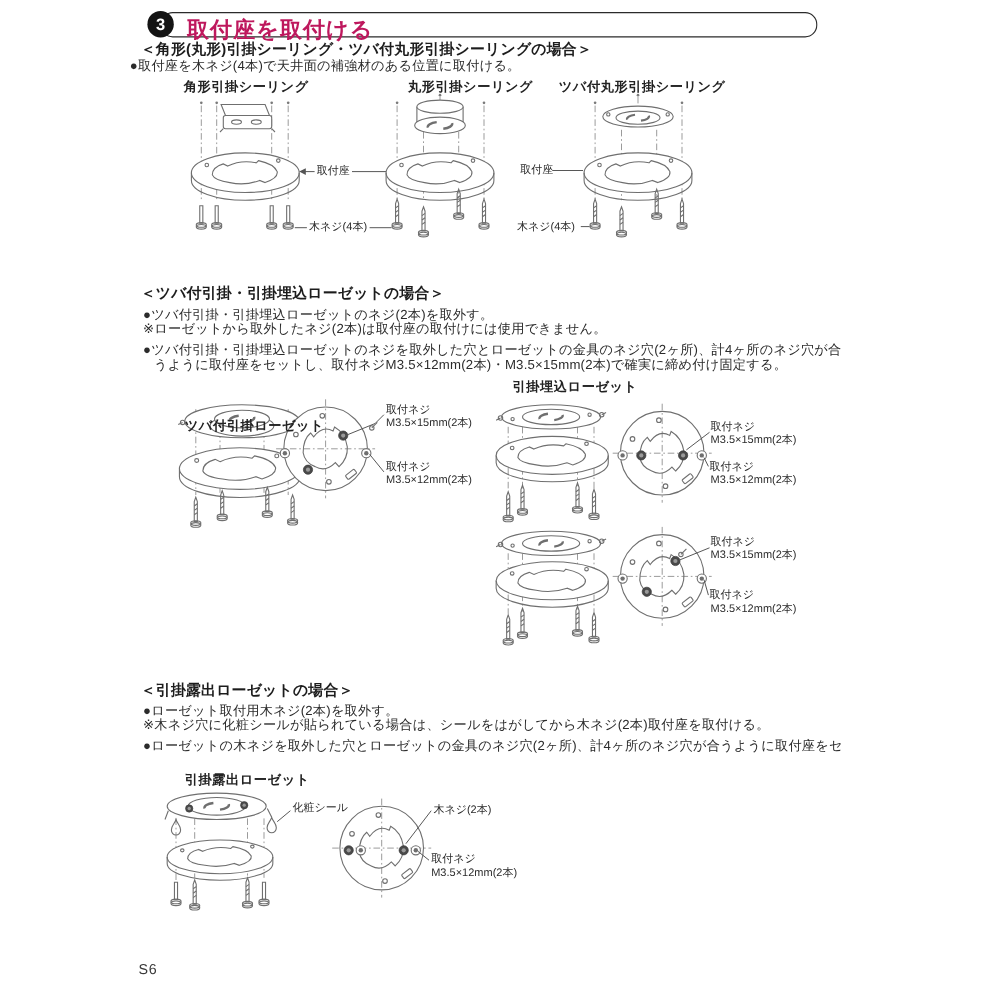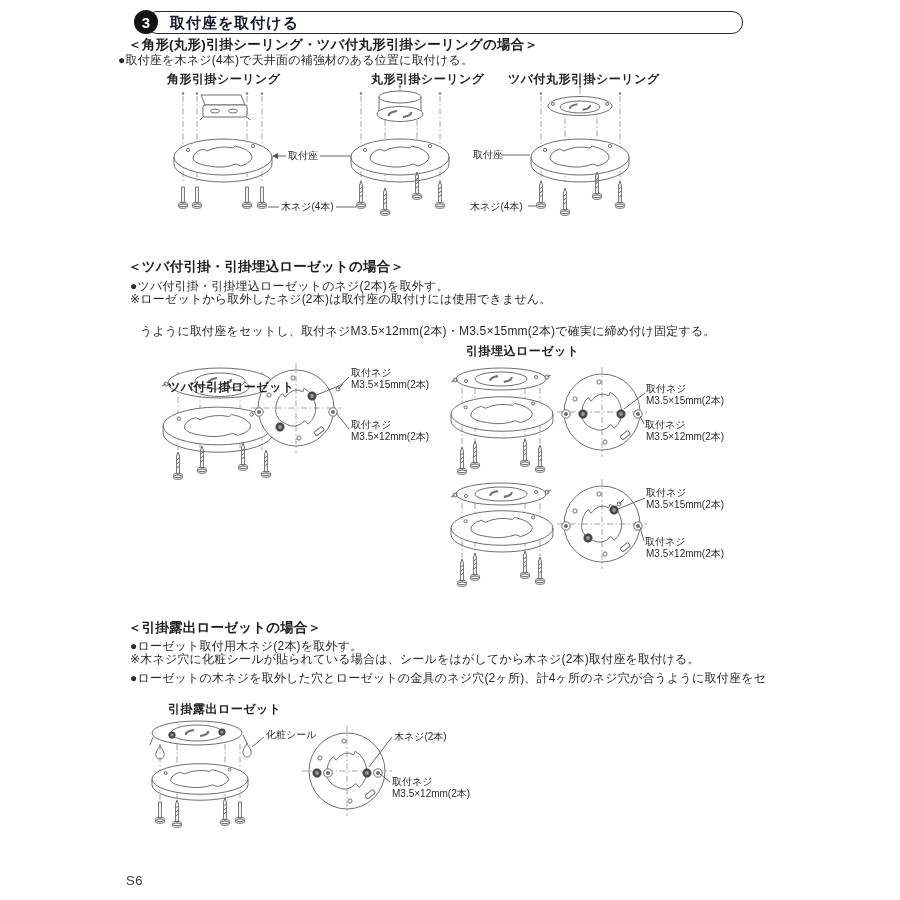--- a/index.html
+++ b/index.html
@@ -7,21 +7,21 @@
         font-family:"Liberation Sans","DejaVu Sans",sans-serif;color:#2b2b2b;}
   .h2{position:absolute;white-space:nowrap;font-weight:bold;font-size:13.5px;color:#1c1c1c;letter-spacing:0.2px;}
   .body{position:absolute;white-space:nowrap;font-size:12px;color:#2b2b2b;letter-spacing:0.2px;}
   .cap{position:absolute;white-space:nowrap;font-weight:bold;font-size:12px;color:#222;letter-spacing:0.5px;}
   .lbl{position:absolute;white-space:nowrap;font-size:10px;color:#2b2b2b;line-height:1.15;}
   .badge{position:absolute;left:134px;top:10px;width:24px;height:24px;border-radius:50%;
          background:#141414;color:#fff;font-weight:bold;font-size:15px;
          display:flex;align-items:center;justify-content:center;z-index:3;}
   .titlebox{position:absolute;left:146px;top:11px;width:595px;height:21px;
             border:1.6px solid #2b2b2b;border-radius:11px;background:#fff;z-index:1;}
-  .titletext{position:absolute;left:170px;top:14px;font-weight:bold;font-size:15px;color:#0f172a;
+  .titletext{position:absolute;left:170px;top:14px;font-weight:bold;font-size:20px;color:#be185d;
              letter-spacing:1px;z-index:2;white-space:nowrap;}
   .footer{position:absolute;left:126px;top:873px;font-size:13px;color:#3a3a3a;letter-spacing:0.5px;}
   svg{position:absolute;left:0;top:0;}
   .ln{fill:none;stroke:#6f6f6f;stroke-width:1;}
   .lnw{fill:#ffffff;stroke:#6f6f6f;stroke-width:1;}
   .dd{fill:none;stroke:#8d8d8d;stroke-width:0.8;stroke-dasharray:6 2.5 1.5 2.5;}
   .ldr{fill:none;stroke:#555;stroke-width:0.9;}
   .slot{fill:none;stroke:#6f6f6f;stroke-width:2.2;}
   .dot{fill:#7a7a7a;}
 </style>
@@ -274,20 +274,21 @@
   <div class="cap" style="left:371px;top:71px;">丸形引掛シーリング</div>
   <div class="cap" style="left:508px;top:71px;">ツバ付丸形引掛シーリング</div>
   <div class="lbl" style="left:288px;top:150px;">取付座</div>
   <div class="lbl" style="left:473px;top:149px;">取付座</div>
   <div class="lbl" style="left:281px;top:201px;">木ネジ(4本)</div>
   <div class="lbl" style="left:470px;top:201px;">木ネジ(4本)</div>
 
   <div class="h2" style="left:128px;top:258px;">＜ツバ付引掛・引掛埋込ローゼットの場合＞</div>
   <div class="body" style="left:130px;top:278px;">●ツバ付引掛・引掛埋込ローゼットのネジ(2本)を取外す。</div>
   <div class="body" style="left:130px;top:291px;text-align:center;">※ローゼットから取外したネジ(2本)は取付座の取付けには使用できません。</div>
+  <div class="body" style="left:130px;top:310px;">●ツバ付引掛・引掛埋込ローゼットのネジを取外した穴とローゼットの金具のネジ穴(2ヶ所)、計4ヶ所のネジ穴が合</div>
   <div class="body" style="left:140px;top:323px;">うように取付座をセットし、取付ネジM3.5×12mm(2本)・M3.5×15mm(2本)で確実に締め付け固定する。</div>
   <div class="cap" style="left:168px;top:343px;margin-top:36px;">ツバ付引掛ローゼット</div>
   <div class="cap" style="left:466px;top:343px;">引掛埋込ローゼット</div>
 
   <div class="lbl" style="left:351px;top:367px;">取付ネジ</div>
   <div class="lbl" style="left:351px;top:379px;">M3.5×15mm(2本)</div>
   <div class="lbl" style="left:351px;top:419px;">取付ネジ</div>
   <div class="lbl" style="left:351px;top:431px;">M3.5×12mm(2本)</div>
 
   <div class="lbl" style="left:646px;top:383px;">取付ネジ</div>

